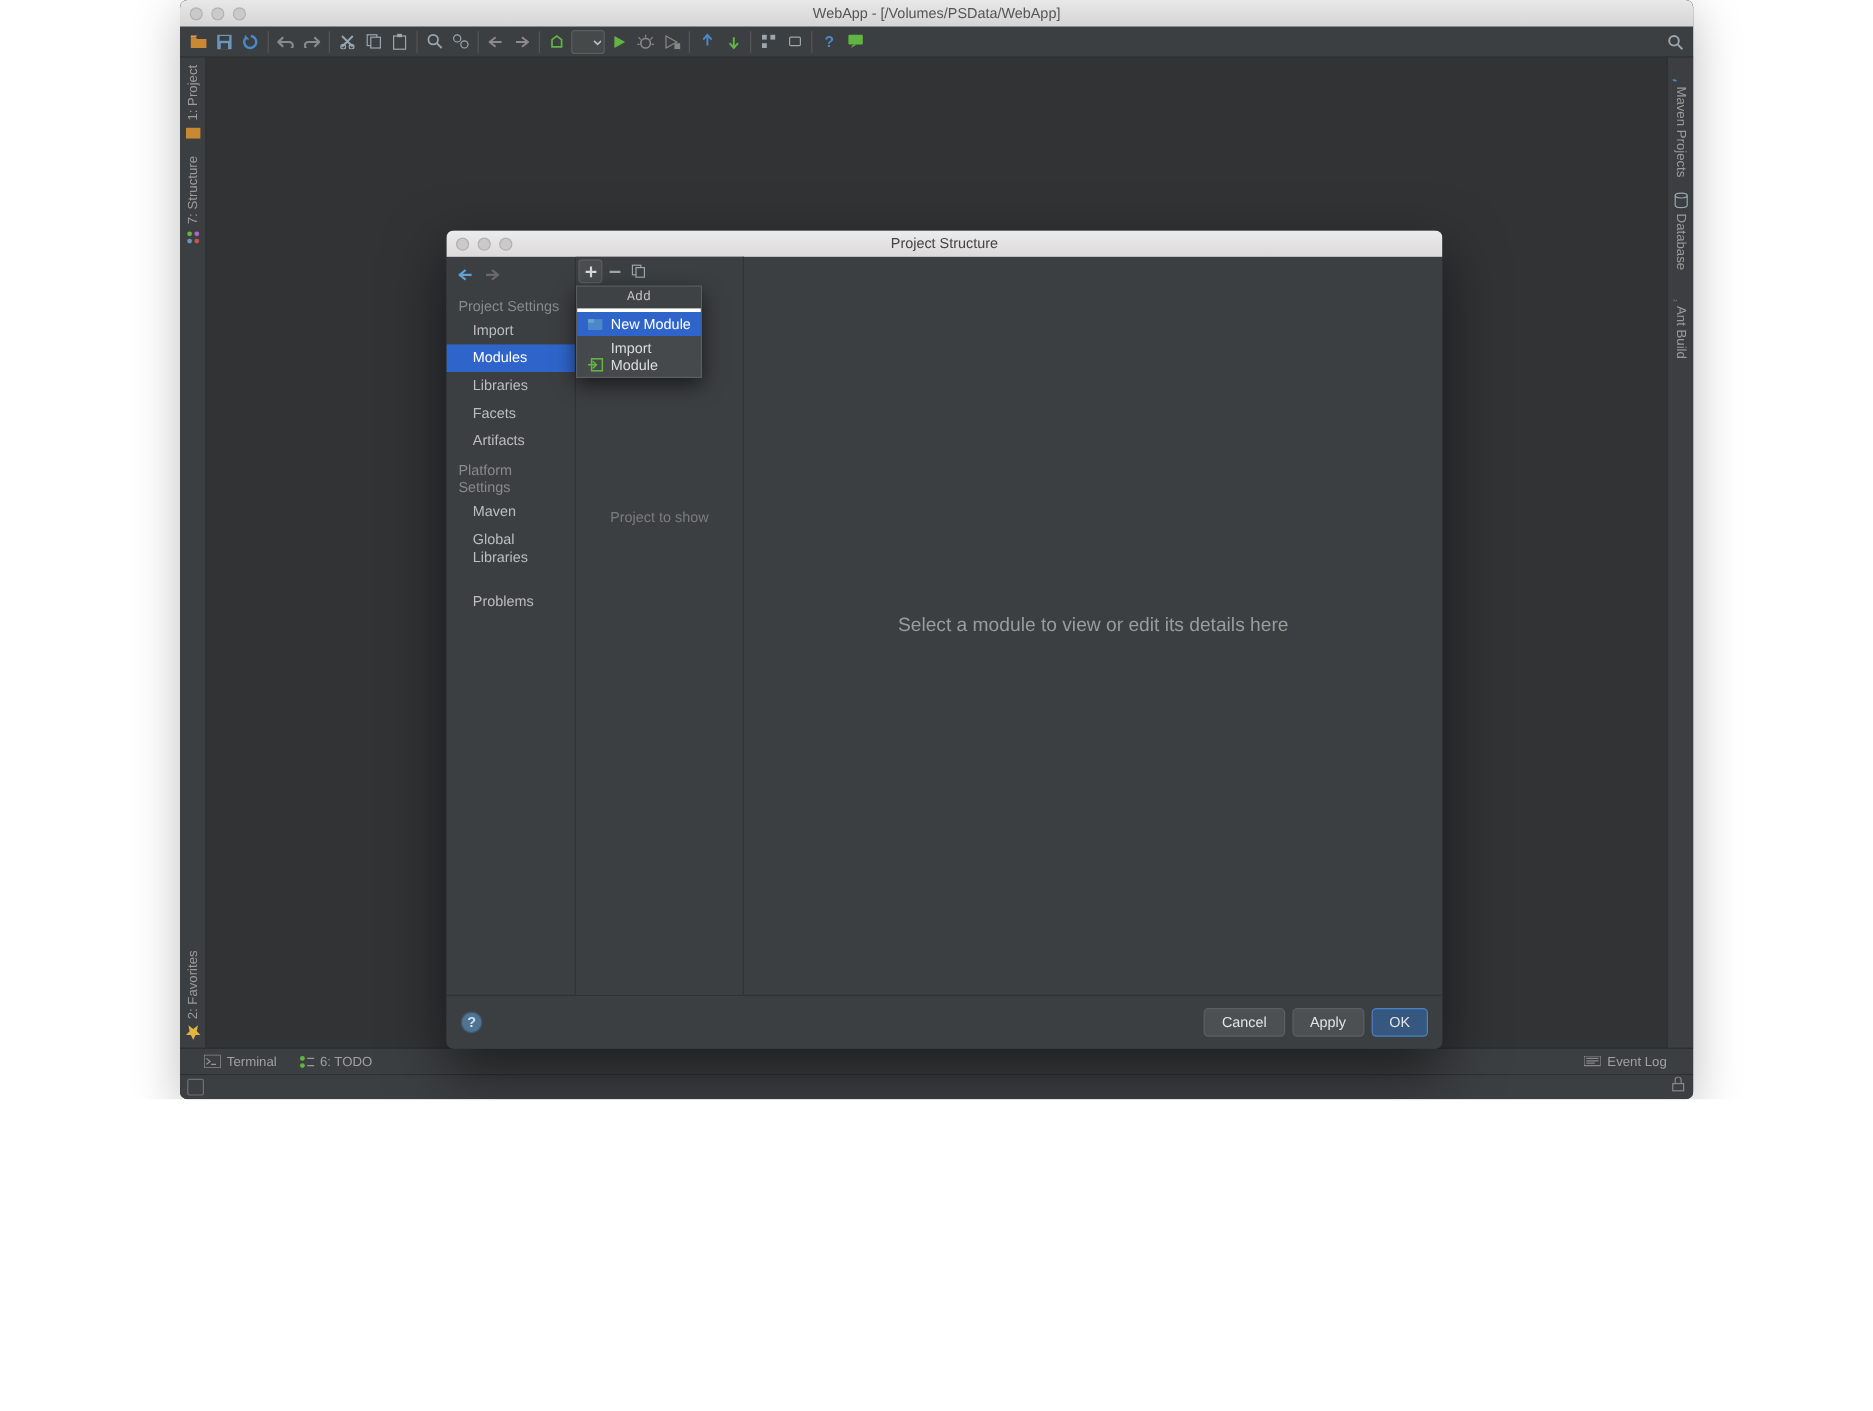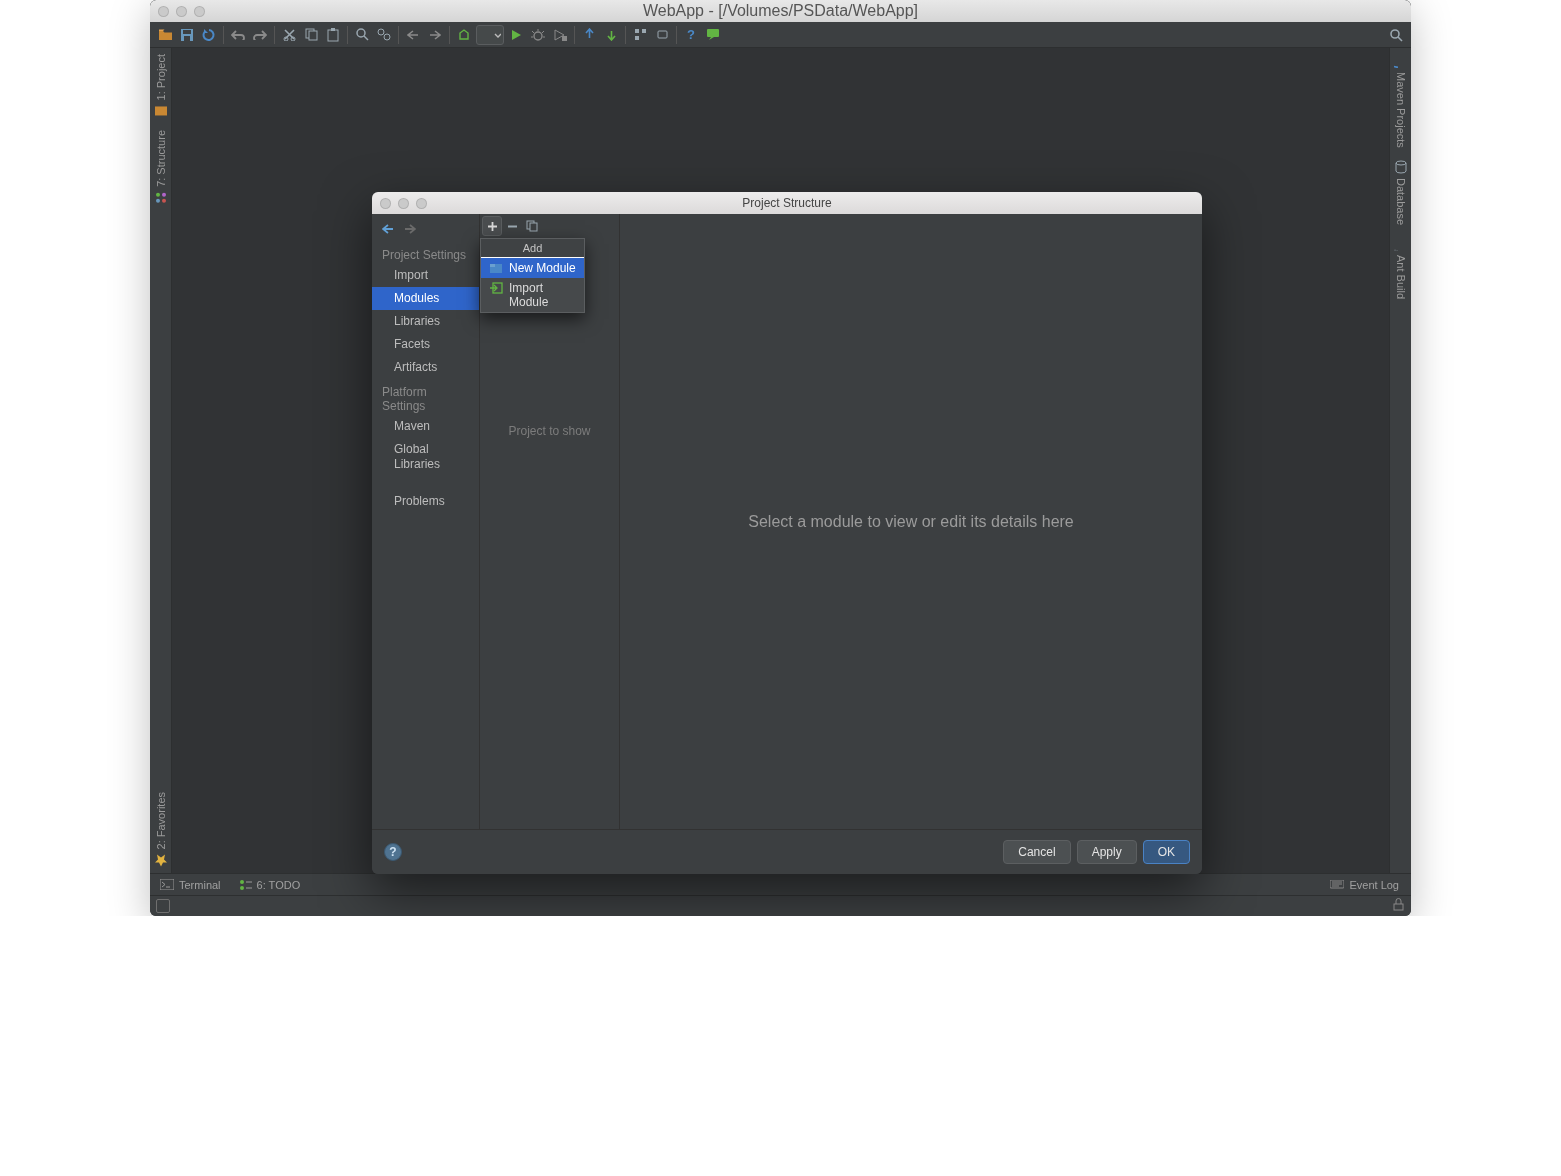--- a/index.html
+++ b/index.html
@@ -9,21 +9,21 @@
   border-radius: 6px; overflow: hidden; box-shadow: 0 10px 40px rgba(0,0,0,0.25);
   position: relative; display: flex; flex-direction: column;
 }
 .mac-titlebar {
   height: 22px; background: linear-gradient(#e8e8e8,#d5d5d5);
   display: flex; align-items: center; padding: 0 8px; position: relative;
   border-top-left-radius:6px; border-top-right-radius:6px;
 }
 .mac-dots { display:flex; gap:7px; align-items:center; }
 .mac-dot { width:11px;height:11px;border-radius:50%; border:1px solid rgba(0,0,0,.12); background:#cacaca; }
-.mac-title { position:absolute; left:0; right:0; text-align:center; font-size:16px; color:#555; pointer-events:none;}
+.mac-title { position:absolute; left:0; right:0; text-align:center; font-size:12px; color:#555; pointer-events:none;}
 .toolbar {
   height: 26px; background: #3c3f41; display:flex; align-items:center; padding:0 4px;
   border-bottom:1px solid #2d2f30;
 }
 .tb-item {
   width:20px; height:20px; margin:0 1px; display:flex; align-items:center; justify-content:center;
   color:#a9b7c6; cursor:pointer; border-radius:3px;
 }
 .tb-item svg { display:block; }
 .tb-sep { width:1px; height:18px; background:#555; margin:0 3px; }
@@ -36,21 +36,21 @@
 .gutter-right { border-left:1px solid #2d2f30;}
 .gutter-tab {
   writing-mode: vertical-rl; font-size:11px; color:#9b9b9b; padding:6px 2px; cursor:pointer;
   display:flex; align-items:center; gap:4px;
 }
 .gutter-left .gutter-tab { transform: rotate(180deg); }
 .gutter-icon { width:14px;height:14px; }
 .gutter-spacer { flex:1; }
 .center-area { flex:1; background:#313335; position:relative; }
 .statusbar-top {
-  height:22px; background:#3c3f41; display:flex; align-items:center; padding:0 10px;
+  height:22px; background:#3c3f41; display:flex; align-items:center; padding:0 20px;
   font-size:11px; color:#a0a0a0; border-bottom:1px solid #2d2f30;
 }
 .sb-item { display:flex; align-items:center; gap:5px; margin-right:18px; cursor:pointer;}
 .sb-spacer { flex:1; }
 .statusbar-bottom {
   height:20px; background:#3c3f41; display:flex; align-items:center; padding:0 6px;
 }
 .sb-square { width:14px;height:14px;border:1px solid #6f6f6f; border-radius:2px; }
 .sb-lock { margin-left:auto; color:#888; }
 
@@ -109,24 +109,24 @@
 .btn.primary { background:#365880; border-color:#4a82c4; }
 .footer-spacer{flex:1;}
 
 
 .popup {
   position:absolute; left:0px; top:24px; width:105px;
   background:#46494b; border:1px solid #5b5e60; box-shadow:0 6px 16px rgba(0,0,0,.6);
 }
 .popup-header {
   font-size:11px; color:#c4c4c4; text-align:center; padding:3px 0;
-  background:#3f4244; border-bottom:1px solid #ffffff;
+  background:#3f4244; border-bottom:3px solid #ffffff;font-family:Liberation Mono, monospace;
 }
 .popup-item {
-  display:flex; align-items:flex-start; gap:6px; padding:3px 8px; font-size:12px;
+  display:flex; align-items:flex-end; gap:6px; padding:3px 8px; font-size:12px;
   color:#dcdcdc; cursor:pointer;
 }
 .popup-item.active { background:#2f65ca; color:#fff; }
 .popup-icon { width:14px;height:14px; flex-shrink:0; }
 </style>
 </head>
 <body>
 
 <div class="outer">
 

